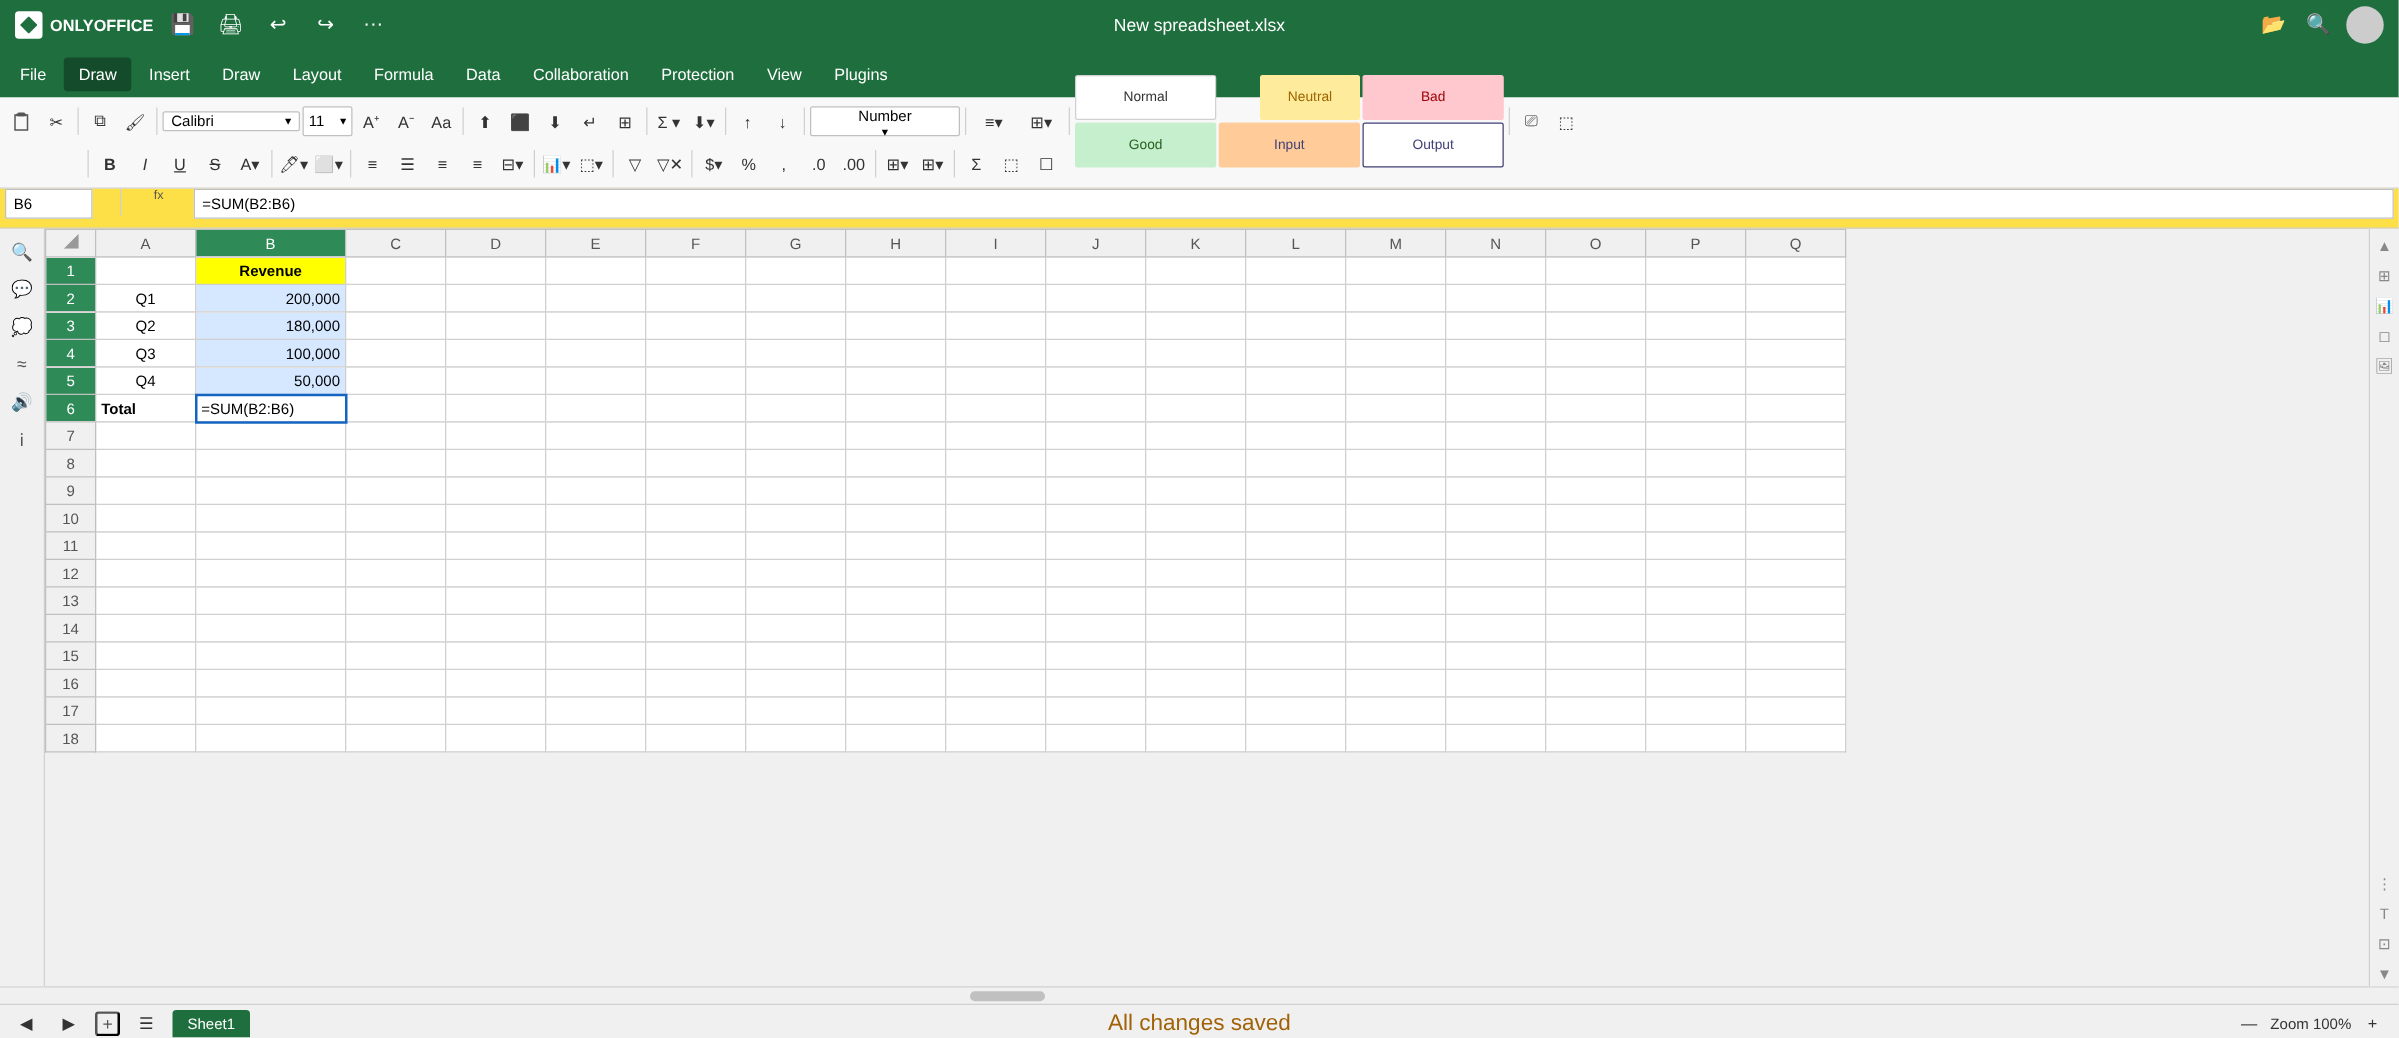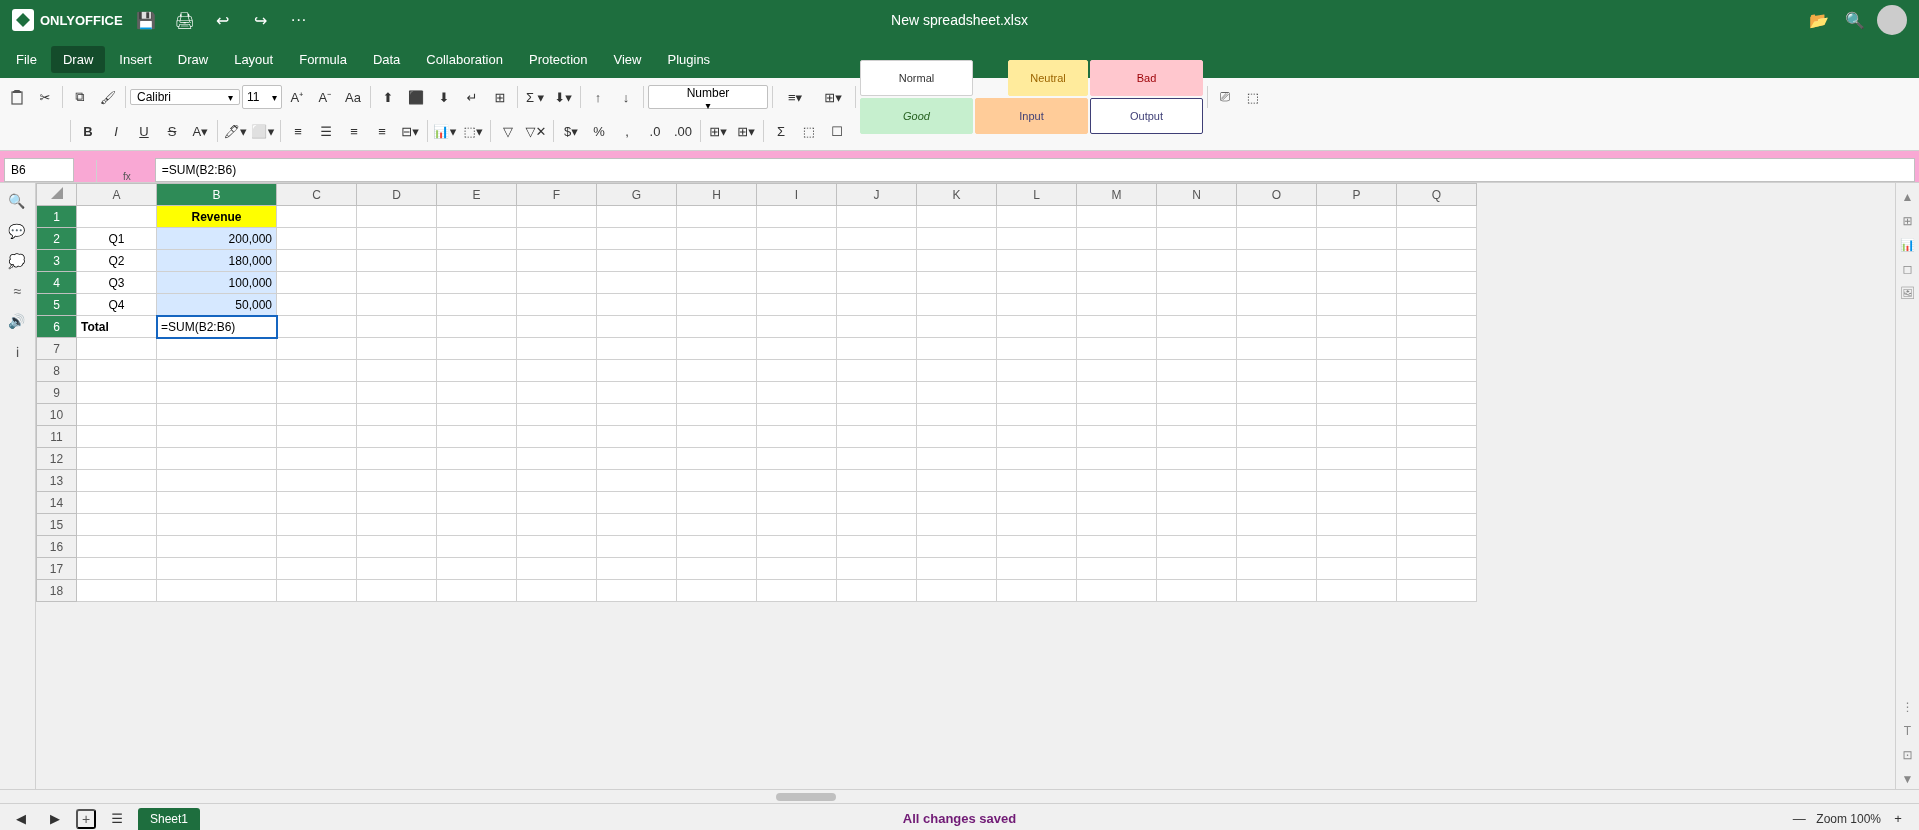--- a/index.html
+++ b/index.html
@@ -90,31 +90,31 @@
     
     .cell-style-btn {
       height: 36px; min-width: 80px;
       display: flex; align-items: center; justify-content: center;
       border: 1px solid #d0d0d0; border-radius: 2px;
       cursor: pointer; font-size: 11px; padding: 0 6px;
     }
     .style-normal { background: white; color: #333; }
     .style-neutral { background: #ffeb9c; color: #9c6500; border-color: #ffeb9c; margin-left: 33px; }
     .style-bad { background: #ffc7ce; color: #9c0006; border-color: #ffc7ce; }
-    .style-good { background: #c6efce; color: #276221; border-color: #c6efce; font-style: italic; }
+    .style-good { background: #c6efce; color: #276221; border-color: #c6efce; }
     .style-input { background: #ffcc99; color: #3f3f76; border-color: #ffcc99; }
     .style-output { background: white; color: #3f3f76; border-color: #3f3f76; }
 
     
     #formula-bar {
       height: 32px;
-      background: #f9a8d4;
+      background: #fde047;
       border-bottom: 1px solid #d0d0d0;
       display: flex;
-      align-items: flex-end;
+      align-items: flex-start;
       padding: 0 4px;
       gap: 20px;
     }
     .cell-ref-box {
       width: 70px; height: 24px;
       border: 1px solid #c0c0c0; background: white;
       display: flex; align-items: center; padding: 0 6px;
       font-size: 12px; cursor: pointer;
     }
     .formula-input {
@@ -260,23 +260,23 @@
     }
     .sheet-tab-add {
       width: 20px; height: 20px;
       display: flex; align-items: center; justify-content: center;
       cursor: pointer; color: #555; font-size: 14px; border-radius: 3px;
     }
     #status-text {
       position: absolute;
       left: 50%;
       transform: translateX(-50%);
-      font-weight: bold;
-      font-size: 13px;
-      color: #701a75;
+      font-weight: normal;
+      font-size: 18px;
+      color: #a16207;
     }
     #zoom-control {
       margin-left: auto;
       display: flex;
       align-items: center;
       gap: 4px;
       font-size: 12px;
       color: #333;
     }
 

